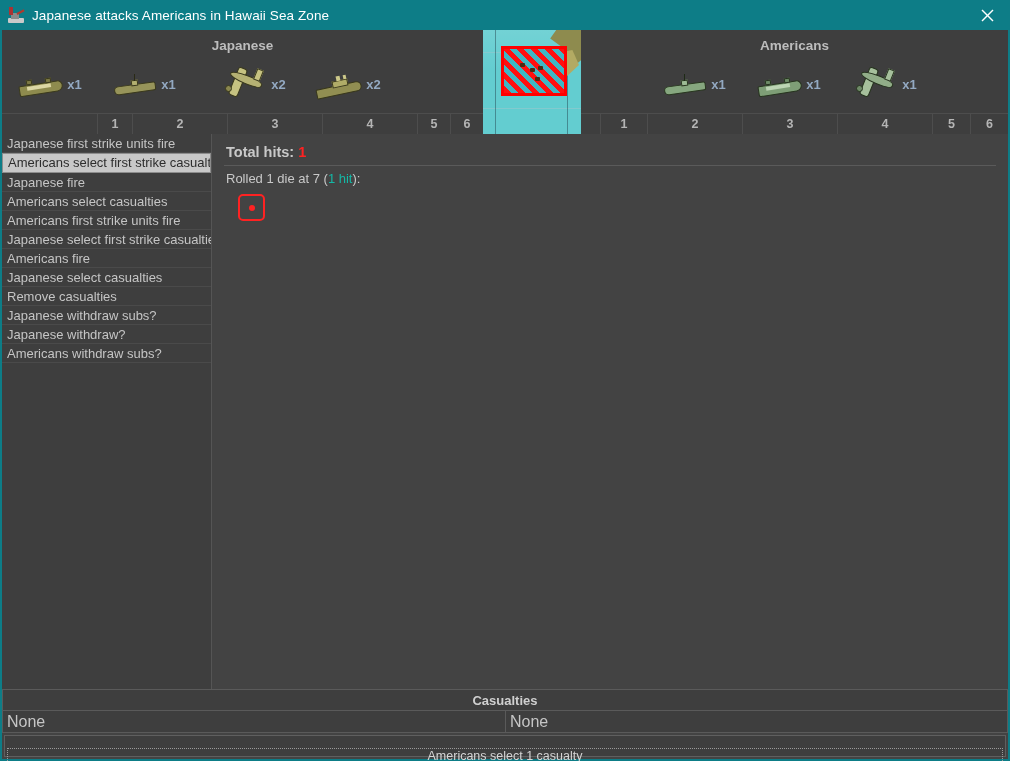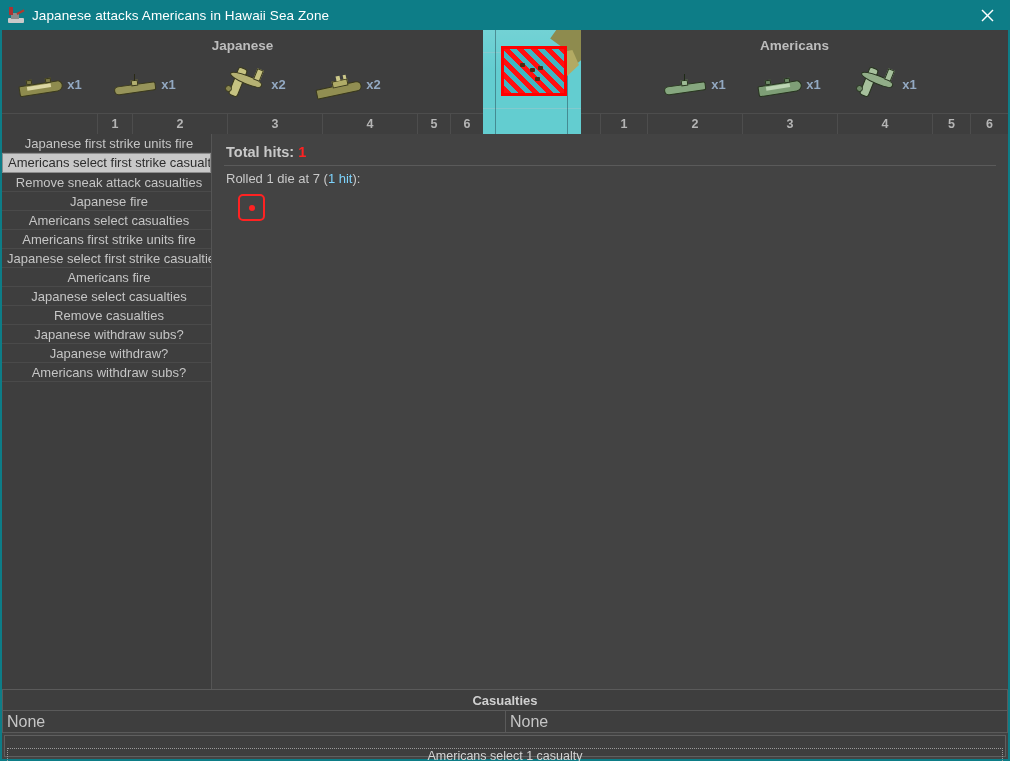--- a/index.html
+++ b/index.html
@@ -205,21 +205,20 @@
 
   
   .steps-panel {
     position: absolute;
     left: 0; top: 104px;
     width: 210px; height: 584px;
     background: #3e3e3e;
     border-right: 1px solid #555;
     box-sizing: border-box;
     overflow: hidden;
-    text-align: center;
   }
   .step-item {
     height: 19px;
     line-height: 19px;
     padding-left: 5px;
     font-size: 13px;
     color: #c5c5c5;
     border-bottom: 1px solid #4a4a4a;
     box-sizing: border-box;
     white-space: nowrap;
@@ -252,21 +251,21 @@
   .hr-line {
     margin: 5px 0 0 0;
     height: 1px;
     background: #5a5a5a;
   }
   .roll-line {
     font-size: 13px;
     color: #c9c9c9;
     margin: 5px 0 0 2px;
   }
-  .roll-line .hit-word { color: #7dd3fc; }
+  .roll-line .hit-word { color: #14b8a6; }
   .dice-row {
     margin: 8px 0 0 14px;
     display: flex;
     gap: 8px;
   }
   .die {
     width: 27px; height: 27px;
     border: 2px solid #ff2222;
     border-radius: 5px;
     background: #434343;
@@ -611,21 +610,20 @@
           <div class="col-cell" style="left:256px;width:95px;">4</div>
           <div class="col-cell" style="left:351px;width:38px;">5</div>
           <div class="col-cell" style="left:389px;width:38px;">6</div>
         </div>
       </div>
     </div>
 
     <div class="steps-panel">
       <div class="step-item">Japanese first strike units fire</div>
       <div class="step-item selected">Americans select first strike casualties</div>
-      <div class="step-item">Remove sneak attack casualties</div>
       <div class="step-item">Japanese fire</div>
       <div class="step-item">Americans select casualties</div>
       <div class="step-item">Americans first strike units fire</div>
       <div class="step-item">Japanese select first strike casualties</div>
       <div class="step-item">Americans fire</div>
       <div class="step-item">Japanese select casualties</div>
       <div class="step-item">Remove casualties</div>
       <div class="step-item">Japanese withdraw subs?</div>
       <div class="step-item">Japanese withdraw?</div>
       <div class="step-item">Americans withdraw subs?</div>

